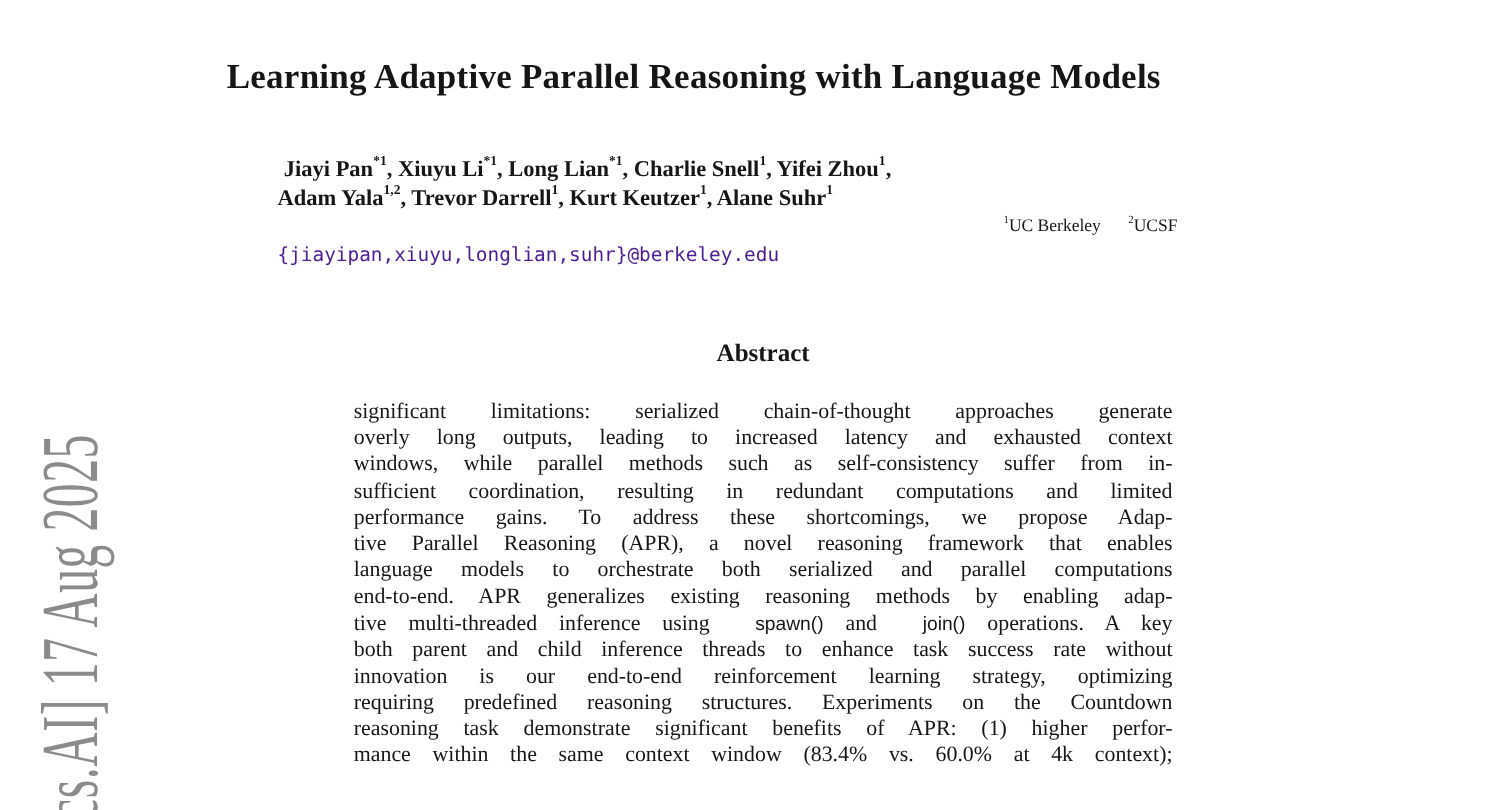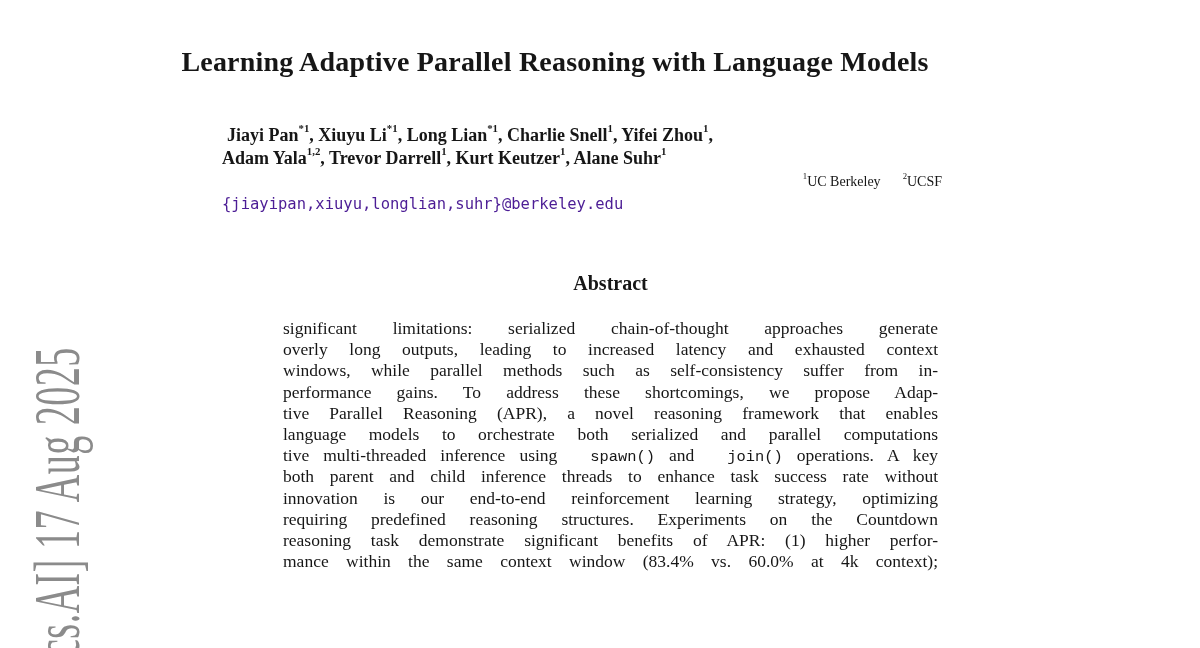--- a/index.html
+++ b/index.html
@@ -96,21 +96,21 @@
   }
   .abs-line {
     line-height: 21.2px;
     height: 21.2px;
     text-align: justify;
     text-align-last: justify;
     white-space: normal;
     overflow: visible;
   }
   .abs-line .mono {
-    font-family: Liberation Mono, monospace;
+    font-family: Liberation Sans, sans-serif;
     font-size: 0.88em;
     margin-left: 19px;
   }
 
   
   .watermark {
     position: absolute;
     left: 25px;
     top: 656px;              
     transform-origin: 0 0;
@@ -142,23 +142,25 @@
 
     <div class="email-line">{jiayipan,xiuyu,longlian,suhr}@berkeley.edu</div>
   </div>
 
   <h2 class="abstract-heading">Abstract</h2>
 
   <div class="abstract-body">
       <div class="abs-line"><span class="">significant limitations: serialized chain-of-thought approaches generate</span></div>
       <div class="abs-line"><span class="">overly long outputs, leading to increased latency and exhausted context</span></div>
       <div class="abs-line"><span class="">windows, while parallel methods such as self-consistency suffer from in-</span></div>
+      <div class="abs-line"><span class="">sufficient coordination, resulting in redundant computations and limited</span></div>
       <div class="abs-line"><span class="">performance gains. To address these shortcomings, we propose Adap-</span></div>
       <div class="abs-line"><span class="">tive Parallel Reasoning (APR), a novel reasoning framework that enables</span></div>
       <div class="abs-line"><span class="">language models to orchestrate both serialized and parallel computations</span></div>
+      <div class="abs-line"><span class="">end-to-end. APR generalizes existing reasoning methods by enabling adap-</span></div>
       <div class="abs-line"><span class="">tive multi-threaded inference using </span><span class="mono">spawn()</span><span class=""> and </span><span class="mono">join()</span><span class=""> operations. A key</span></div>
       <div class="abs-line"><span class="">both parent and child inference threads to enhance task success rate without</span></div>
       <div class="abs-line"><span class="">innovation is our end-to-end reinforcement learning strategy, optimizing</span></div>
       <div class="abs-line"><span class="">requiring predefined reasoning structures. Experiments on the Countdown</span></div>
       <div class="abs-line"><span class="">reasoning task demonstrate significant benefits of APR: (1) higher perfor-</span></div>
       <div class="abs-line"><span class="">mance within the same context window (83.4% vs. 60.0% at 4k context);</span></div>
     </div>
 
 </div>
 

